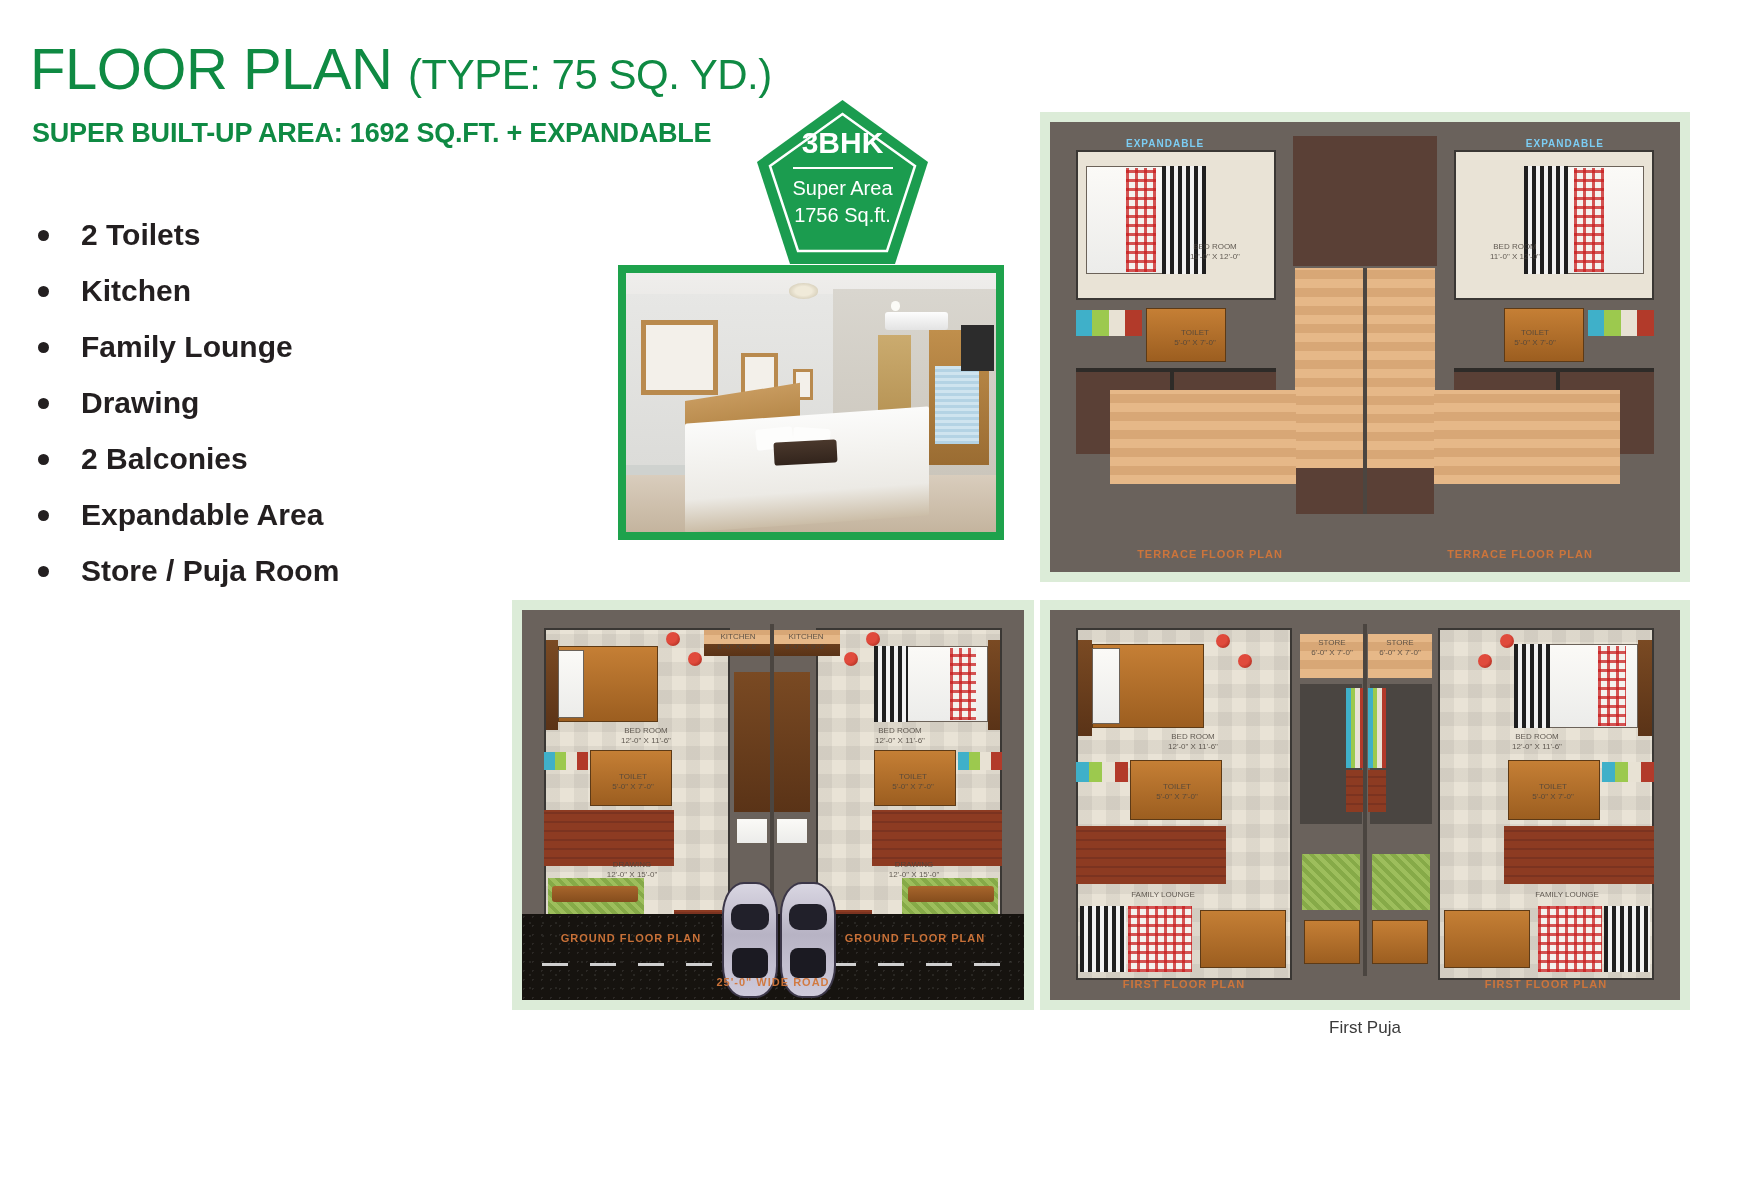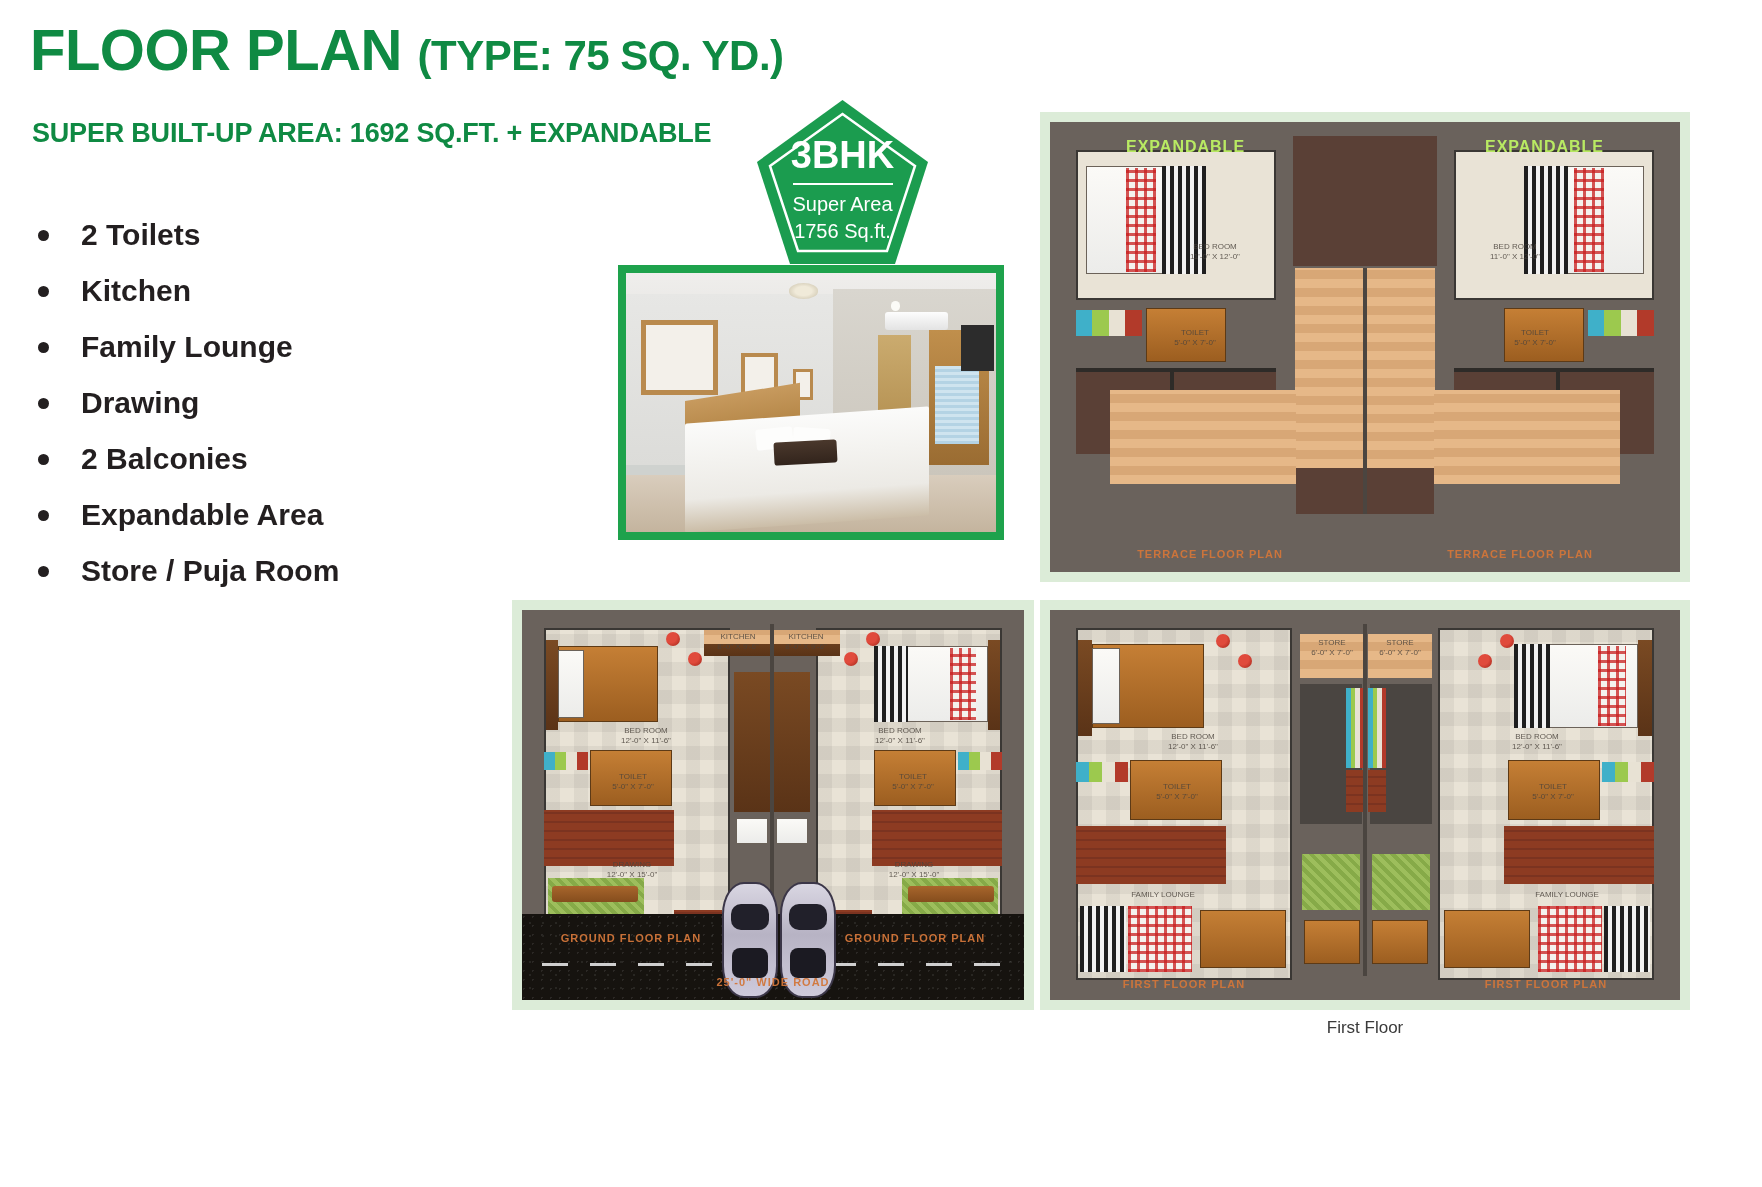--- a/index.html
+++ b/index.html
@@ -9,22 +9,22 @@
     background:#ffffff;
     font-family:"Liberation Sans", sans-serif;
     position:relative;
     overflow:hidden;
     color:#231f20;
   }
   .page{position:absolute;inset:0;}
 
   
   .title{
-    position:absolute;left:30px;top:21px;
-    font-size:58px;font-weight:bold;letter-spacing:-0.5px;
+    position:absolute;left:30px;top:40px;
+    font-size:58px;font-weight:normal;letter-spacing:-0.5px;
     color:#0f8a43;white-space:nowrap;line-height:1;
   }
   .title .sub{font-size:42px;letter-spacing:-0.5px;}
   .subtitle{
     position:absolute;left:32px;top:118px;
     font-size:27px;font-weight:bold;letter-spacing:-0.2px;
     color:#0f8a43;white-space:nowrap;
   }
 
   
@@ -45,21 +45,21 @@
   
   .badge{
     position:absolute;left:755px;top:98px;width:175px;height:175px;
   }
   .badge svg{display:block;}
   .badge-text{
     position:absolute;left:0;top:0;width:175px;height:175px;
     display:flex;flex-direction:column;align-items:center;
     color:#ffffff;pointer-events:none;
   }
-  .badge-title{font-size:38px;font-weight:bold;margin-top:38px;line-height:1;}
+  .badge-title{font-size:30px;font-weight:bold;margin-top:30px;line-height:1;}
   .badge-rule{width:100px;height:2px;background:#ffffff;margin:9px 0 6px 0;}
   .badge-line{font-size:20px;line-height:1.35;}
 
   
   .photo-frame{
     position:absolute;left:618px;top:265px;width:386px;height:275px;
     background:#1ea24c;padding:8px;box-sizing:border-box;
   }
   .photo{position:relative;width:100%;height:100%;overflow:hidden;background:#cfd2cf;}
   
@@ -152,21 +152,21 @@
     background:#1b1a22;border-radius:8px;}
   .road{position:absolute;left:0;right:0;bottom:0;height:86px;
     background:radial-gradient(circle at 20% 30%,rgba(255,255,255,.09) 0 1px,transparent 1px),
                radial-gradient(circle at 60% 70%,rgba(255,255,255,.08) 0 1px,transparent 1px),
                #16130f;
     background-size:9px 9px,13px 13px,auto;}
   .road-dash{position:absolute;left:4%;right:4%;bottom:34px;height:3px;
     background:repeating-linear-gradient(90deg,#cfcfcf 0 26px,transparent 26px 48px);}
   .plan-label{position:absolute;font-size:11px;font-weight:bold;color:#d2763a;
     letter-spacing:1px;white-space:nowrap;text-align:center;opacity:.95;}
-  .plan-label.red{color:#bef264;font-size:16px;}
+  .plan-label.red{color:#7dd3fc;font-size:10px;}
   .room-tag{position:absolute;font-size:8px;color:#4a433c;line-height:1.25;
     white-space:nowrap;text-align:center;opacity:.85;}
   .dot-plant{position:absolute;width:14px;height:14px;border-radius:50%;
     background:radial-gradient(circle at 35% 35%,#e04a3c 0 45%,#9e2418 100%);}
   .divider{position:absolute;background:#4b4540;}
 </style>
 </head>
 <body>
 
 <div class="page">
@@ -432,15 +432,15 @@
       <div class="grass" style="left:252px;top:244px;width:58px;height:56px;"></div>
       <div class="grass" style="left:322px;top:244px;width:58px;height:56px;"></div>
       <div class="woodfurn" style="left:254px;top:310px;width:56px;height:44px;"></div>
       <div class="woodfurn" style="left:322px;top:310px;width:56px;height:44px;"></div>
       <div class="divider" style="left:313px;top:14px;width:4px;height:352px;"></div>
 
       <div class="plan-label" style="left:26px;bottom:10px;width:216px;">FIRST FLOOR PLAN</div>
       <div class="plan-label" style="right:26px;bottom:10px;width:216px;">FIRST FLOOR PLAN</div>
     </div>
   </div>
-  <div class="caption" id="caption-first">First Floor</div>
+  <div class="caption" id="caption-first">First Puja</div>
 
 </div>
 
 </body></html>

